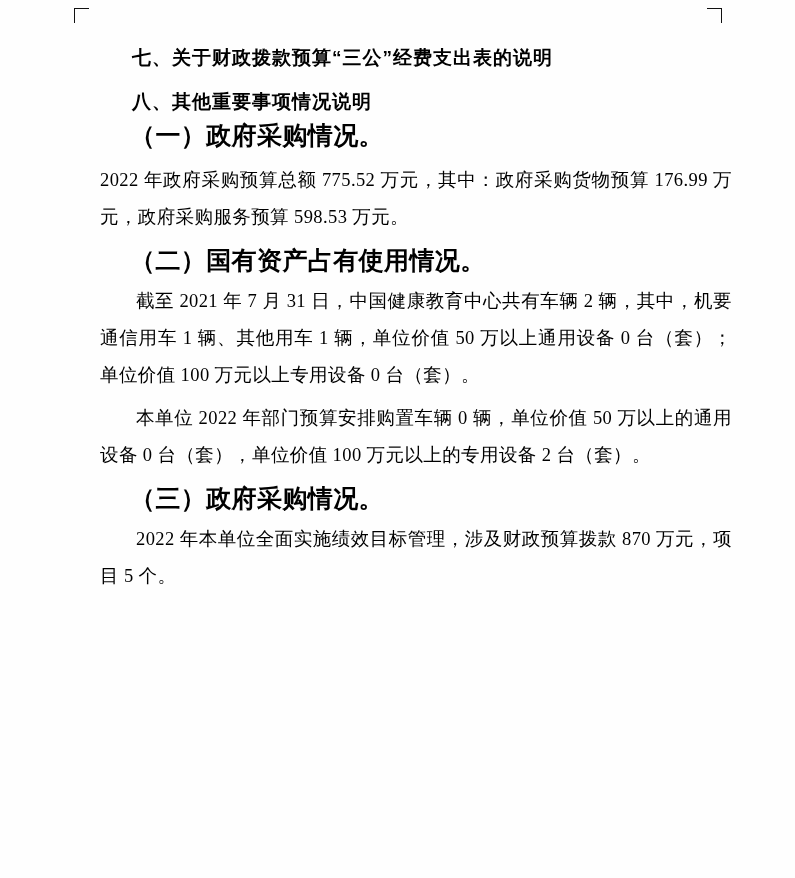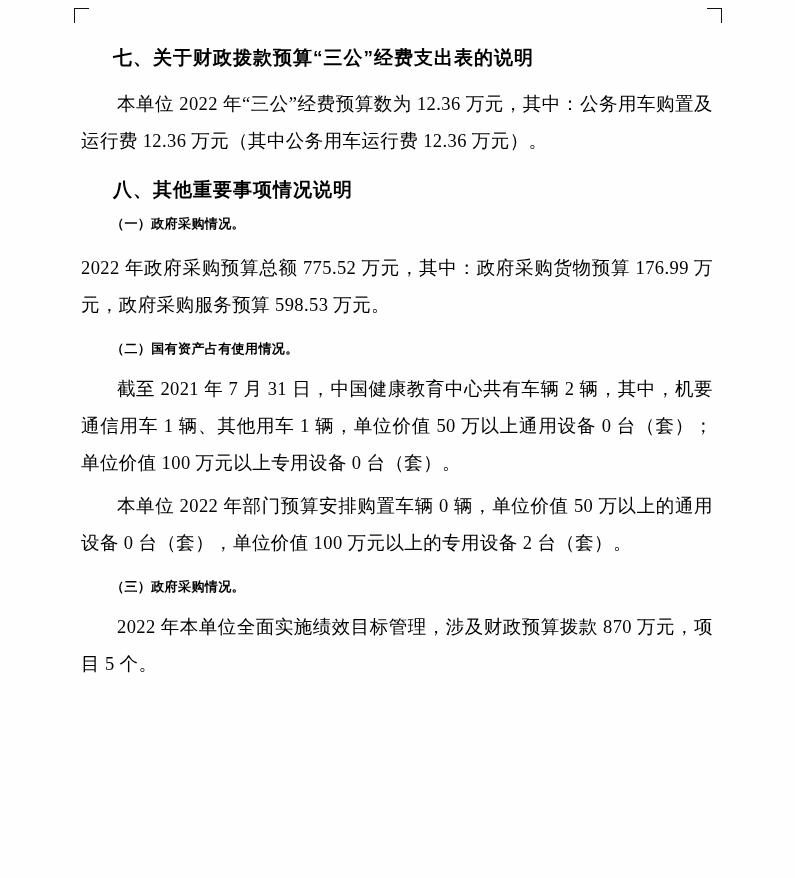--- a/index.html
+++ b/index.html
@@ -27,21 +27,21 @@
   .crop {
     position: absolute;
     width: 14px;
     height: 14px;
   }
   .crop.tl { left: 74px;  top: 8px;  border-left: 1px solid #111; border-top: 1px solid #111; }
   .crop.tr { left: 707px; top: 8px;  border-right: 1px solid #111; border-top: 1px solid #111; }
 
   .content {
     position: absolute;
-    left: 81px;
+    left: 100px;
     top: 44px;
     width: 632px;
   }
 
   .h-sec {
     font-family: "Liberation Sans", sans-serif;
     font-weight: bold;
     font-size: 19px;
     letter-spacing: 1px;
     margin: 0 0 14px 0;
@@ -59,41 +59,40 @@
     line-height: 37px;
     text-align: justify;
     text-justify: inter-ideograph;
     letter-spacing: 0.4px;
     text-indent: 36px;
   }
   p.body.noindent { text-indent: 0; margin-top: 8px; }
 
   .sub-h {
     margin: 0 0 4px 0;
-    font-size: 13px;
+    font-size: 25px;
     line-height: 37px;
     font-family: "Liberation Sans", sans-serif;
     font-weight: bold;
     text-indent: 30px;
     letter-spacing: 0.4px;
   }
 </style>
 </head>
 <body>
 
 <div class="page">
 
   <div class="crop tl"></div>
   <div class="crop tr"></div>
 
   <div class="content">
 
     <h2 class="h-sec">七、关于财政拨款预算“三公”经费支出表的说明</h2>
 
-    <p class="body">本单位 2022 年“三公”经费预算数为 12.36 万元，其中：公务用车购置及运行费 12.36 万元（其中公务用车运行费 12.36 万元）。</p>
 
     <h2 class="h-sec second">八、其他重要事项情况说明</h2>
 
     <p class="sub-h">（一）政府采购情况。</p>
 
     <p class="body noindent">2022 年政府采购预算总额 775.52 万元，其中：政府采购货物预算 176.99 万元，政府采购服务预算 598.53 万元。</p>
 
     <p class="sub-h">（二）国有资产占有使用情况。</p>
 
     <p class="body">截至 2021 年 7 月 31 日，中国健康教育中心共有车辆 2 辆，其中，机要通信用车 1 辆、其他用车 1 辆，单位价值 50 万以上通用设备 0 台（套）；单位价值 100 万元以上专用设备 0 台（套）。</p>

